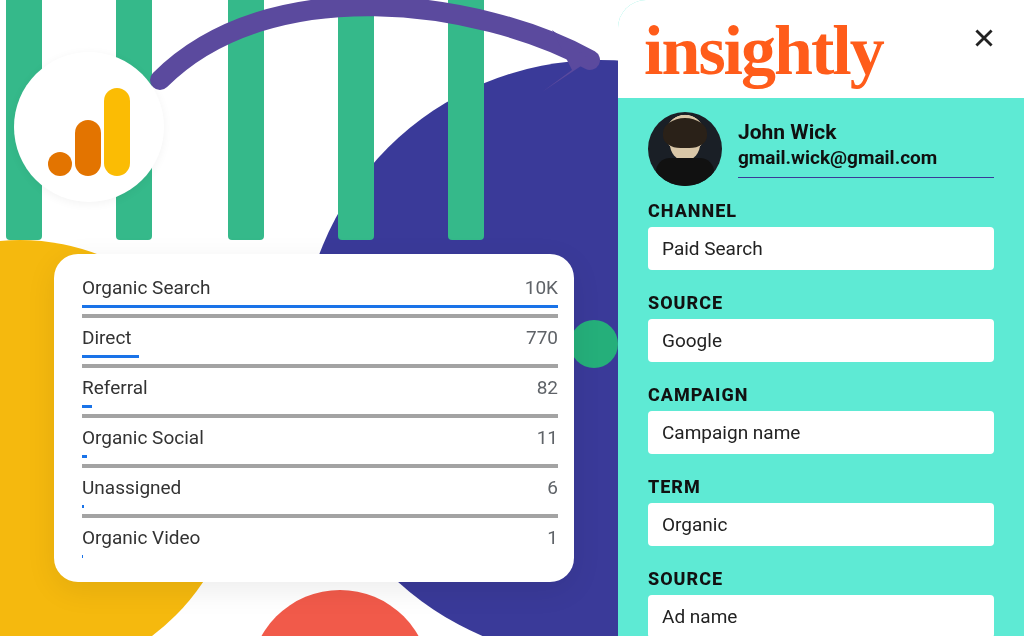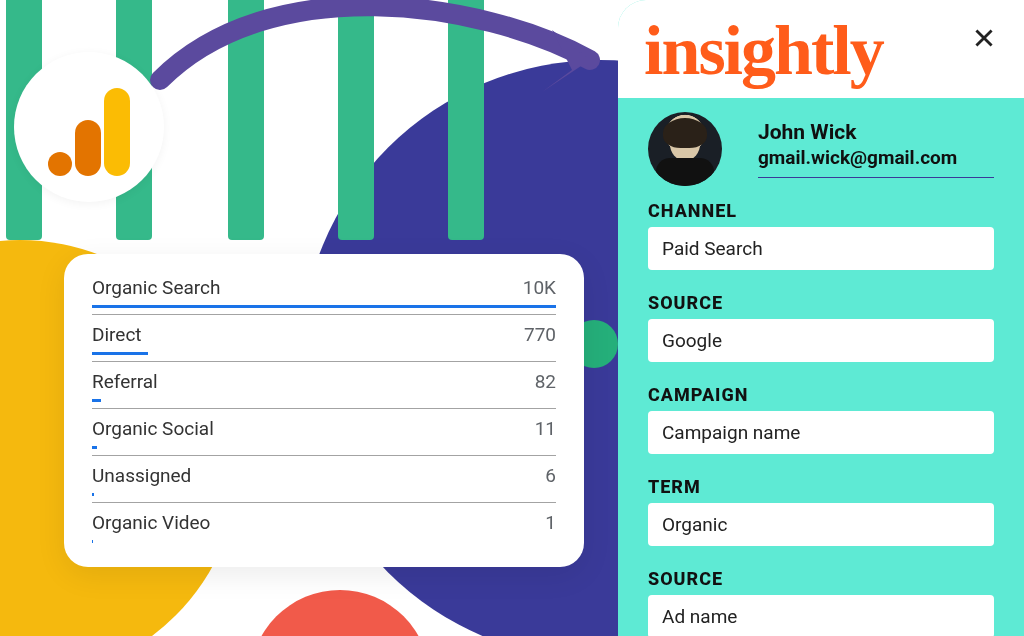--- a/index.html
+++ b/index.html
@@ -24,37 +24,37 @@
   .arrow-svg { position:absolute; left: 150px; top: -10px; width: 480px; height: 160px; pointer-events:none; }
 
   
   .ga-circle { position:absolute; left: 14px; top: 52px; width: 150px; height: 150px; background:#fff; border-radius:50%; display:flex; align-items:flex-end; justify-content:center; padding-bottom: 26px; box-shadow: 0 2px 10px rgba(0,0,0,0.05); }
   .ga-logo { display:flex; align-items:flex-end; gap:3px; }
   .ga-dot { width:24px; height:24px; border-radius:50%; background:#e37400; }
   .ga-bar1 { width:26px; height:56px; border-radius:13px; background:#e37400; }
   .ga-bar2 { width:26px; height:88px; border-radius:13px; background:#fbbc04; }
 
   
-  .ga-panel { position:absolute; left: 64px; top: 254px; width: 520px; background:#fff; border-radius: 24px; padding: 14px 28px 18px 28px; box-shadow: 0 8px 30px rgba(0,0,0,0.08); }
-  .ga-row { padding: 8px 0 6px 0; border-top: 1px solid #a3a3a3; }
+  .ga-panel { position:absolute; left: 54px; top: 254px; width: 520px; background:#fff; border-radius: 24px; padding: 14px 16px 18px 28px; box-shadow: 0 8px 30px rgba(0,0,0,0.08); }
+  .ga-row { padding: 8px 0 6px 0; border-top: 4px solid #a3a3a3; }
   .ga-row:first-child { border-top: none; }
   .ga-row-top { display:flex; justify-content:space-between; align-items:baseline; font-size: 19px; color:#333; }
   .ga-row-top .val { color:#5f6368; }
   .ga-progress { height: 3px; background: transparent; margin-top: 6px; position:relative; overflow:hidden; }
   .ga-progress .fill { position:absolute; left:0; top:0; height:100%; background:#1a73e8; }
 
   
   .ins-panel { position:absolute; right: 0; top: 0; width: 406px; height: 636px; background:#5eead4; border-top-left-radius: 28px; padding: 0 0 20px 0; }
   .ins-header { background:#fff; border-top-left-radius: 28px; padding: 10px 20px 2px 20px; display:flex; align-items:center; justify-content:space-between; }
   .ins-logo { font-family: "Brush Script MT","Segoe Script","Comic Sans MS",cursive; font-weight:700; font-size: 70px; color:#ff5c1a; letter-spacing: -2px; line-height: 1; padding: 6px 0 10px 6px; }
   .close-btn { width:40px; height:40px; border-radius:50%; display:flex; align-items:center; justify-content:center; cursor:pointer; color:#111; align-self:flex-start; margin-top:8px; }
   .close-btn svg { width:26px; height:26px; stroke:#222; stroke-width:2.6; }
 
   .ins-body { padding: 12px 22px 4px 22px; }
-  .contact-row { display:flex; align-items:center; gap:36px; padding: 2px 8px 8px 8px; }
+  .contact-row { display:flex; align-items:center; gap:16px; padding: 2px 8px 8px 8px; }
   .avatar { width:74px; height:74px; border-radius:50%; background: radial-gradient(circle at 50% 30%, #d9c7a8 0%, #d9c7a8 30%, #1a1f26 31%, #1a1f26 100%); position:relative; overflow:hidden; flex-shrink:0; }
   .avatar::before { content:""; position:absolute; left:50%; top:14px; transform:translateX(-50%); width:30px; height:34px; background:#d9c7a8; border-radius:50% 50% 46% 46%; }
   .avatar::after { content:""; position:absolute; left:50%; bottom:-6px; transform:translateX(-50%); width:58px; height:34px; background:#111; border-radius:14px 14px 0 0; }
   .avatar .hair { position:absolute; left:50%; top:6px; transform:translateX(-50%); width:44px; height:30px; background:#2a2118; border-radius:50% 50% 40% 40%; }
 
   .contact-text { flex:1; border-bottom: 1px solid #3a3a99; padding-bottom: 8px; }
   .contact-name { font-weight:700; font-size:21px; color:#101010; }
   .contact-email { font-weight:700; font-size:19px; color:#101010; margin-top:2px; }
 
   .field { padding: 6px 8px 0 8px; }

